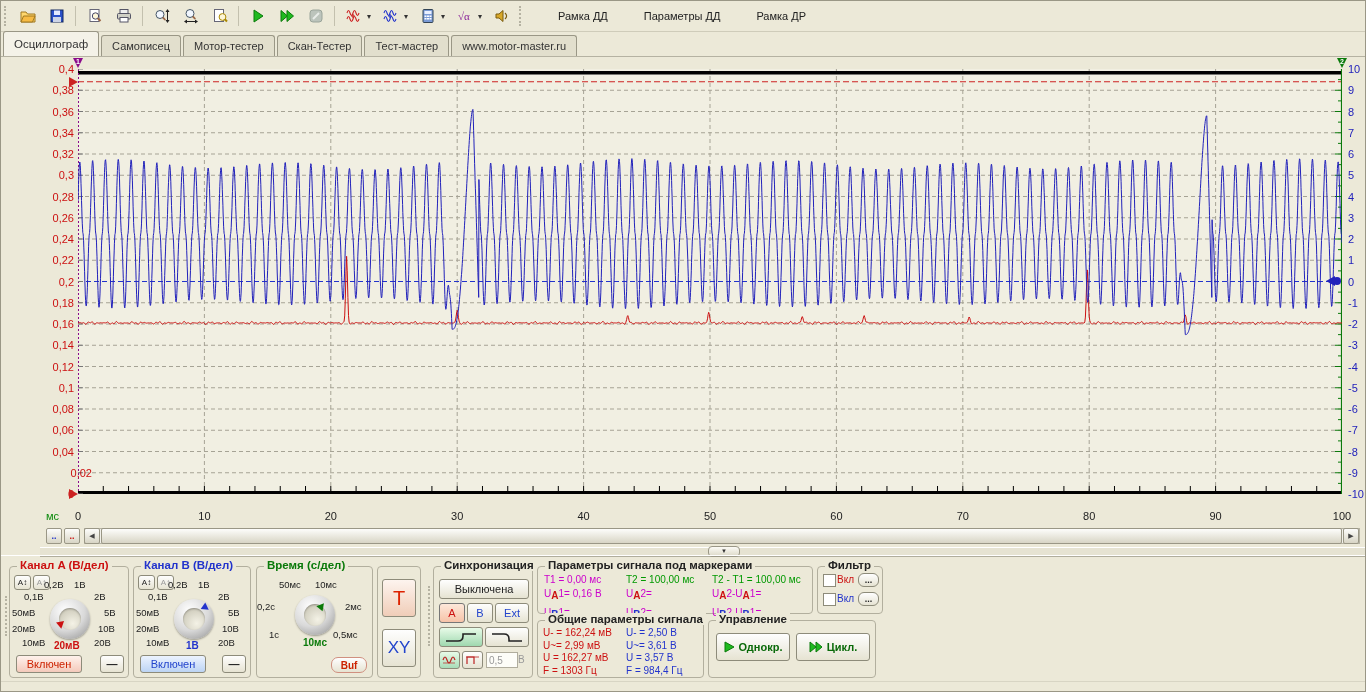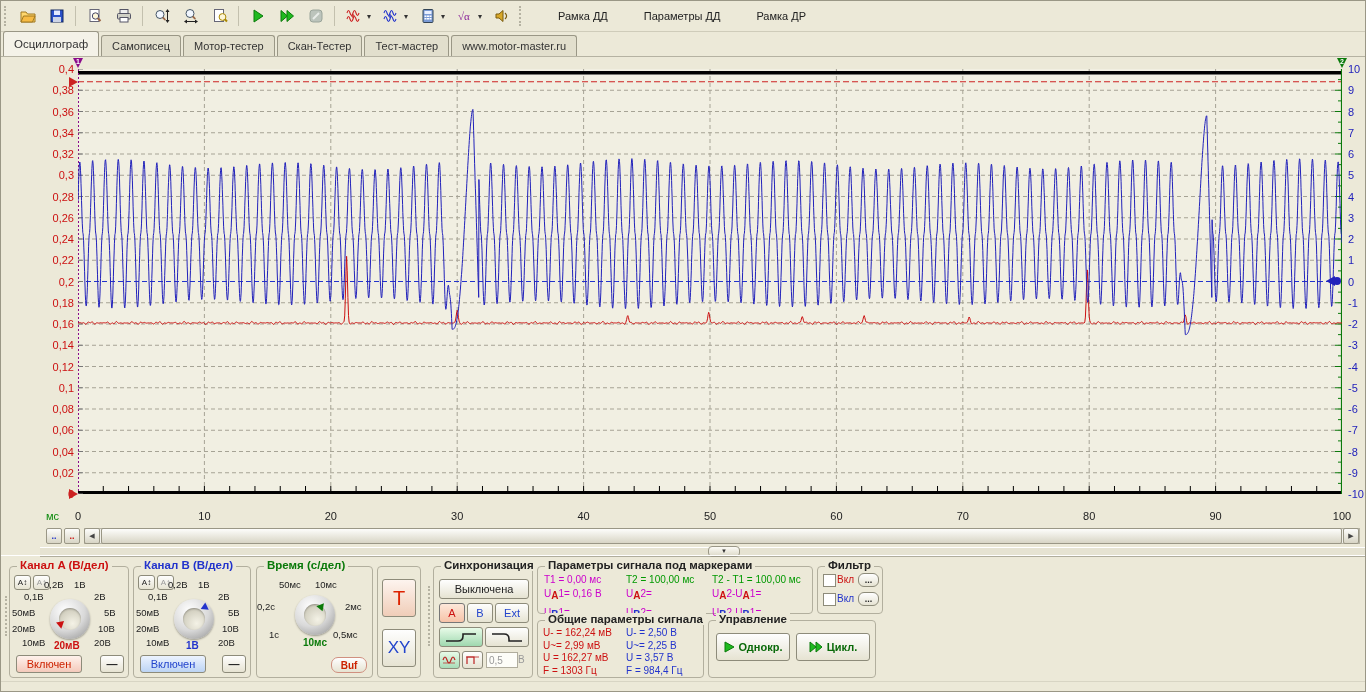--- a/index.html
+++ b/index.html
@@ -358,21 +358,21 @@
         <div class="ylab" style="left: 0px; top: 197.25px; color: rgb(204, 17, 17);">0,22</div>
         <div class="ylab" style="left: 0px; top: 218.5px; color: rgb(204, 17, 17);">0,2</div>
         <div class="ylab" style="left: 0px; top: 239.75px; color: rgb(204, 17, 17);">0,18</div>
         <div class="ylab" style="left: 0px; top: 261px; color: rgb(204, 17, 17);">0,16</div>
         <div class="ylab" style="left: 0px; top: 282.25px; color: rgb(204, 17, 17);">0,14</div>
         <div class="ylab" style="left: 0px; top: 303.5px; color: rgb(204, 17, 17);">0,12</div>
         <div class="ylab" style="left: 0px; top: 324.75px; color: rgb(204, 17, 17);">0,1</div>
         <div class="ylab" style="left: 0px; top: 346px; color: rgb(204, 17, 17);">0,08</div>
         <div class="ylab" style="left: 0px; top: 367.25px; color: rgb(204, 17, 17);">0,06</div>
         <div class="ylab" style="left: 0px; top: 388.5px; color: rgb(204, 17, 17);">0,04</div>
-        <div class="ylab" style="left: 0px; top: 409.75px; color: rgb(204, 17, 17);">0,02</div>
+        <div class="ylab" style="left: 18px; top: 409.75px; color: rgb(204, 17, 17);">0,02</div>
         <div class="ylab" style="left: 0px; top: 431px; color: rgb(204, 17, 17);">0</div>
       </div>
     <div id="yright">
         <div class="yrlab" style="top: 6px; color: rgb(34, 34, 187);">10</div>
         <div class="yrlab" style="top: 27.25px; color: rgb(34, 34, 187);">9</div>
         <div class="yrlab" style="top: 48.5px; color: rgb(34, 34, 187);">8</div>
         <div class="yrlab" style="top: 69.75px; color: rgb(34, 34, 187);">7</div>
         <div class="yrlab" style="top: 91px; color: rgb(34, 34, 187);">6</div>
         <div class="yrlab" style="top: 112.25px; color: rgb(34, 34, 187);">5</div>
         <div class="yrlab" style="top: 133.5px; color: rgb(34, 34, 187);">4</div>
@@ -570,21 +570,21 @@
     <div class="grp" style="left:536px;top:64px;width:167px;height:58px;">
       <span class="ttl">Общие параметры сигнала</span>
       <div id="gcolA" style="position:absolute;left:5px;top:6px;color:#cc1111;">
           <div class="gline">U- = 162,24 мВ</div>
           <div class="gline">U~= 2,99 мВ</div>
           <div class="gline">U  = 162,27 мВ</div>
           <div class="gline">F  = 1303 Гц</div>
         </div>
       <div id="gcolB" style="position:absolute;left:88px;top:6px;color:#2233cc;">
           <div class="gline">U- = 2,50 В</div>
-          <div class="gline">U~= 2,25 В</div>
+          <div class="gline">U~= 3,61 В</div>
           <div class="gline">U  = 3,57 В</div>
           <div class="gline">F  = 984,4 Гц</div>
         </div>
     </div>
 
     <div class="grp" style="left:707px;top:64px;width:168px;height:58px;">
       <span class="ttl">Управление</span>
       <div class="btn" style="left:7px;top:12px;width:74px;height:28px;gap:4px;color:#0a6a0a;font-weight:bold;">
         <svg width="11" height="12">
             <path d="M1 1l9 5-9 5z" fill="#1fba1f" stroke="#0a7a0a"></path>

